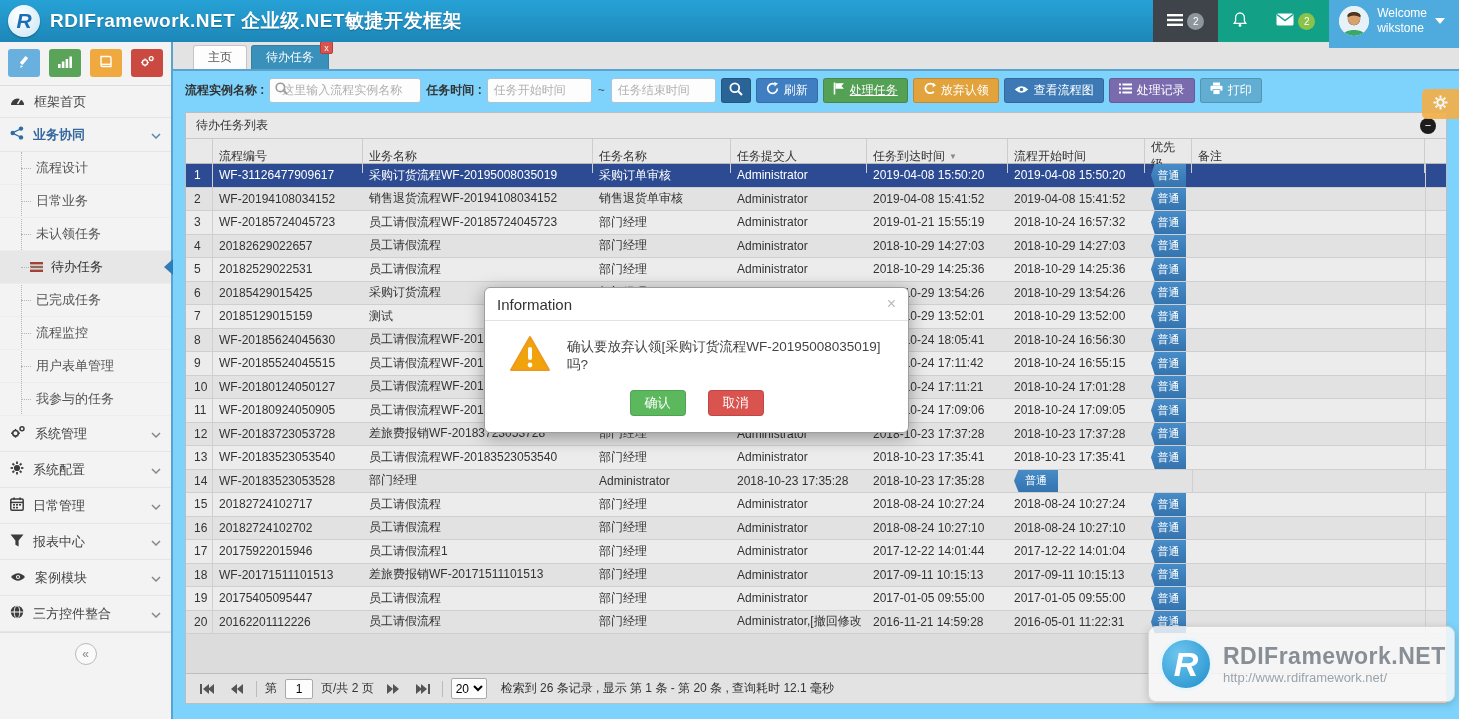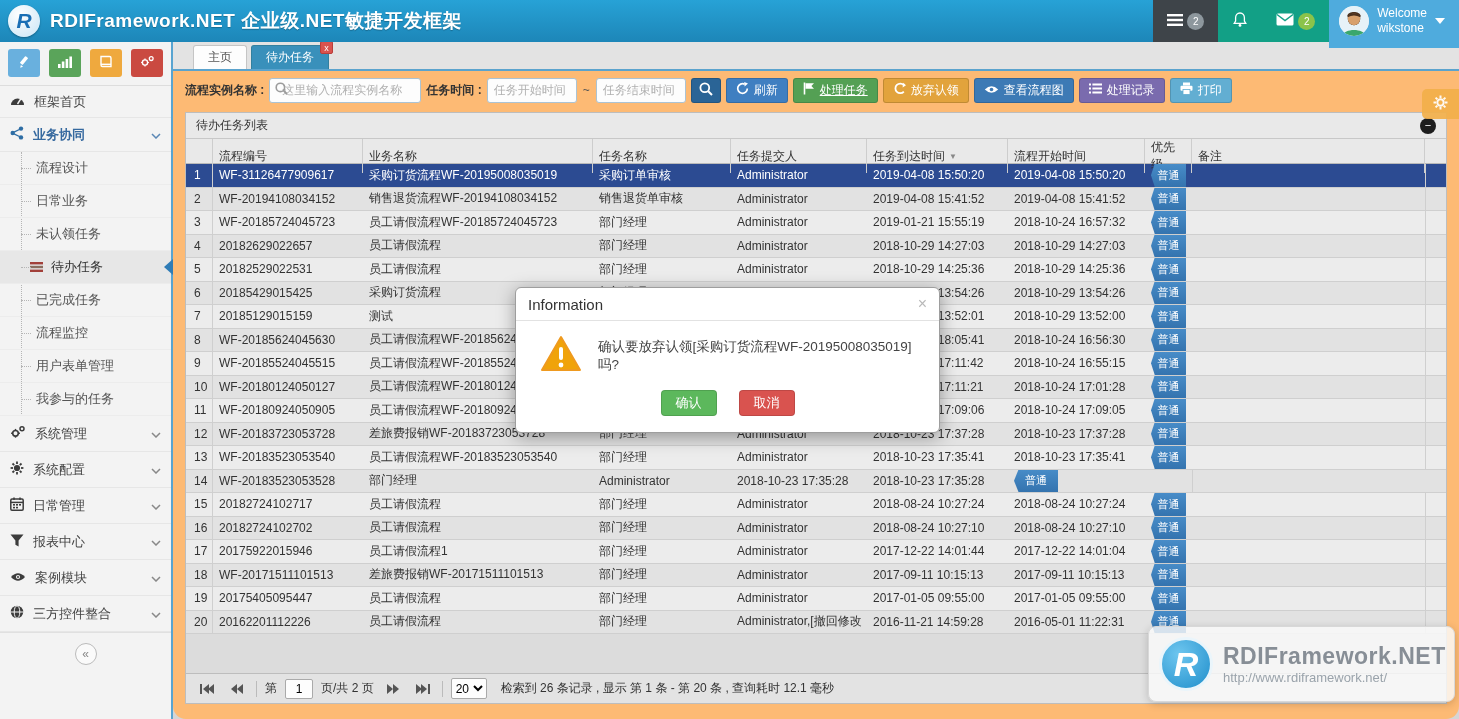--- a/index.html
+++ b/index.html
@@ -45,39 +45,39 @@
     position:relative; color:#555; font-size:13px; border-bottom:1px solid #ececec; }
   .sub-item::before { content:""; position:absolute; left:21px; top:50%; width:10px; border-top:1px dotted #b5b5b5; }
   .sub-item.active { background:#e7e7e7; color:#333; padding-left:30px; }
   .active-arrow { position:absolute; right:-2px; top:50%; transform:translateY(-50%);
     width:0; height:0; border-top:8px solid transparent; border-bottom:8px solid transparent; border-right:9px solid #2f7cb6; }
   .collapse-row { display:flex; justify-content:center; padding:10px 0; border-top:1px solid #e0e0e0; }
   .collapse-btn { width:22px; height:22px; border-radius:50%; border:1px solid #bbb; background:#fafafa; color:#888;
     display:flex; align-items:center; justify-content:center; font-size:12px; cursor:pointer; }
 
   
-  .main { position:absolute; left:173px; top:42px; right:0; bottom:0; background:#fdba74;border-radius:13px; }
+  .main { position:absolute; left:173px; top:42px; right:0; bottom:0; background:#7dd3fc; }
   .tabbar { position:absolute; left:0; top:0; right:0; height:29px; background:#e3e3e3;
     border-bottom:2px solid #5ba3cd; display:flex; align-items:flex-end; padding-left:20px; gap:4px; }
   .tab { height:24px; padding:0 14px; display:flex; align-items:center; font-size:12px;
     border:1px solid #c5c5c5; border-bottom:none; border-radius:3px 3px 0 0; cursor:pointer; background:#fdfdfd; color:#555; }
   .tab.active { background:#3990bb; color:#fff; border-color:#33809f; position:relative; }
   .tab-close { position:absolute; right:-5px; top:-5px; width:13px; height:13px; background:#d9534f; color:#fff;
     font-size:9px; line-height:12px; text-align:center; border-radius:2px; cursor:pointer; border:1px solid #b93e3a; }
 
   .toolbar { position:absolute; left:0; top:31px; height:34px; right:0; display:flex; align-items:center;
     padding-left:12px; gap:5px; }
   .tl-label { font-weight:bold; color:#333; white-space:nowrap; }
   .tl-input { height:25px; border:1px solid #abc3d3; border-radius:3px; background:#fdfdfd; color:#333;
     padding:0 6px; font-size:12px; font-family:inherit; }
   .tl-input::placeholder { color:#b0b0b0; }
   .input-wrap { position:relative; display:flex; align-items:center; }
   .input-wrap .in-icon { position:absolute; left:6px; }
   .input-wrap input { padding-left:12px; width:152px; }
-  .tl-input.date { width:90px; }
+  .tl-input.date { width:105px; }
   .tilde { color:#555; margin:0 1px; }
   .btn { height:25px; display:inline-flex; align-items:center; gap:5px; padding:0 9px; border-radius:3px;
     color:#fff; font-size:12px; cursor:pointer; border:1px solid rgba(0,0,0,.15); white-space:nowrap; }
   .btn-search { background:#2a6496; width:30px; justify-content:center; padding:0; }
   .btn-refresh { background:#3f7fc1; }
   .btn-handle { background:#54a054;text-decoration:underline; }
   .btn-abandon { background:#e2a33c; }
   .btn-view { background:#3d7ab5; }
   .btn-records { background:#7a6bae; }
   .btn-print { background:#62aed2; }
@@ -106,21 +106,21 @@
 
   
   .pager { position:absolute; left:0; right:0; bottom:0; height:30px; background:#e3e3e3; border-top:1px solid #bdbdbd;
     display:flex; align-items:center; gap:8px; padding:0 10px; color:#333; }
   .pg-btn { width:22px; height:20px; display:flex; align-items:center; justify-content:center; cursor:pointer; }
   .pg-sep { width:1px; height:16px; background:#bbb; }
   .pg-input { width:28px; height:20px; border:1px solid #aaa; border-radius:2px; text-align:center; font-size:12px; background:#fdfdfd; }
   .pg-select { height:21px; border:1px solid #aaa; border-radius:2px; background:#fdfdfd; font-size:12px; font-family:inherit; }
 
   
-  .dialog { position:absolute; left:515px; top:287px; width:425px; height:146px; background:#fff;
+  .dialog { position:absolute; left:484px; top:287px; width:425px; height:146px; background:#fff;
     border:1px solid #9e9e9e; border-radius:6px; box-shadow:0 4px 18px rgba(0,0,0,.35); z-index:50; overflow:hidden; }
   .dlg-head { height:33px; display:flex; align-items:center; padding:0 12px; border-bottom:1px solid #e2e2e2;
     font-size:15px; color:#333; }
   .dlg-close { margin-left:auto; color:#b9b9b9; font-size:16px; cursor:pointer; }
   .dlg-body { display:flex; align-items:center; gap:16px; padding:14px 16px 0 24px; }
   .dlg-msg { font-size:13.5px; color:#444; }
   .dlg-foot { display:flex; justify-content:center; gap:22px; margin-top:14px; }
   .dlg-btn { min-width:50px; height:26px; display:inline-flex; align-items:center; justify-content:center;
     padding:0 14px; border-radius:4px; color:#fff; font-size:13px; cursor:pointer; border:1px solid rgba(0,0,0,.12); }
   .dlg-ok { background:#5cb85c; } .dlg-cancel { background:#d9534f; }

